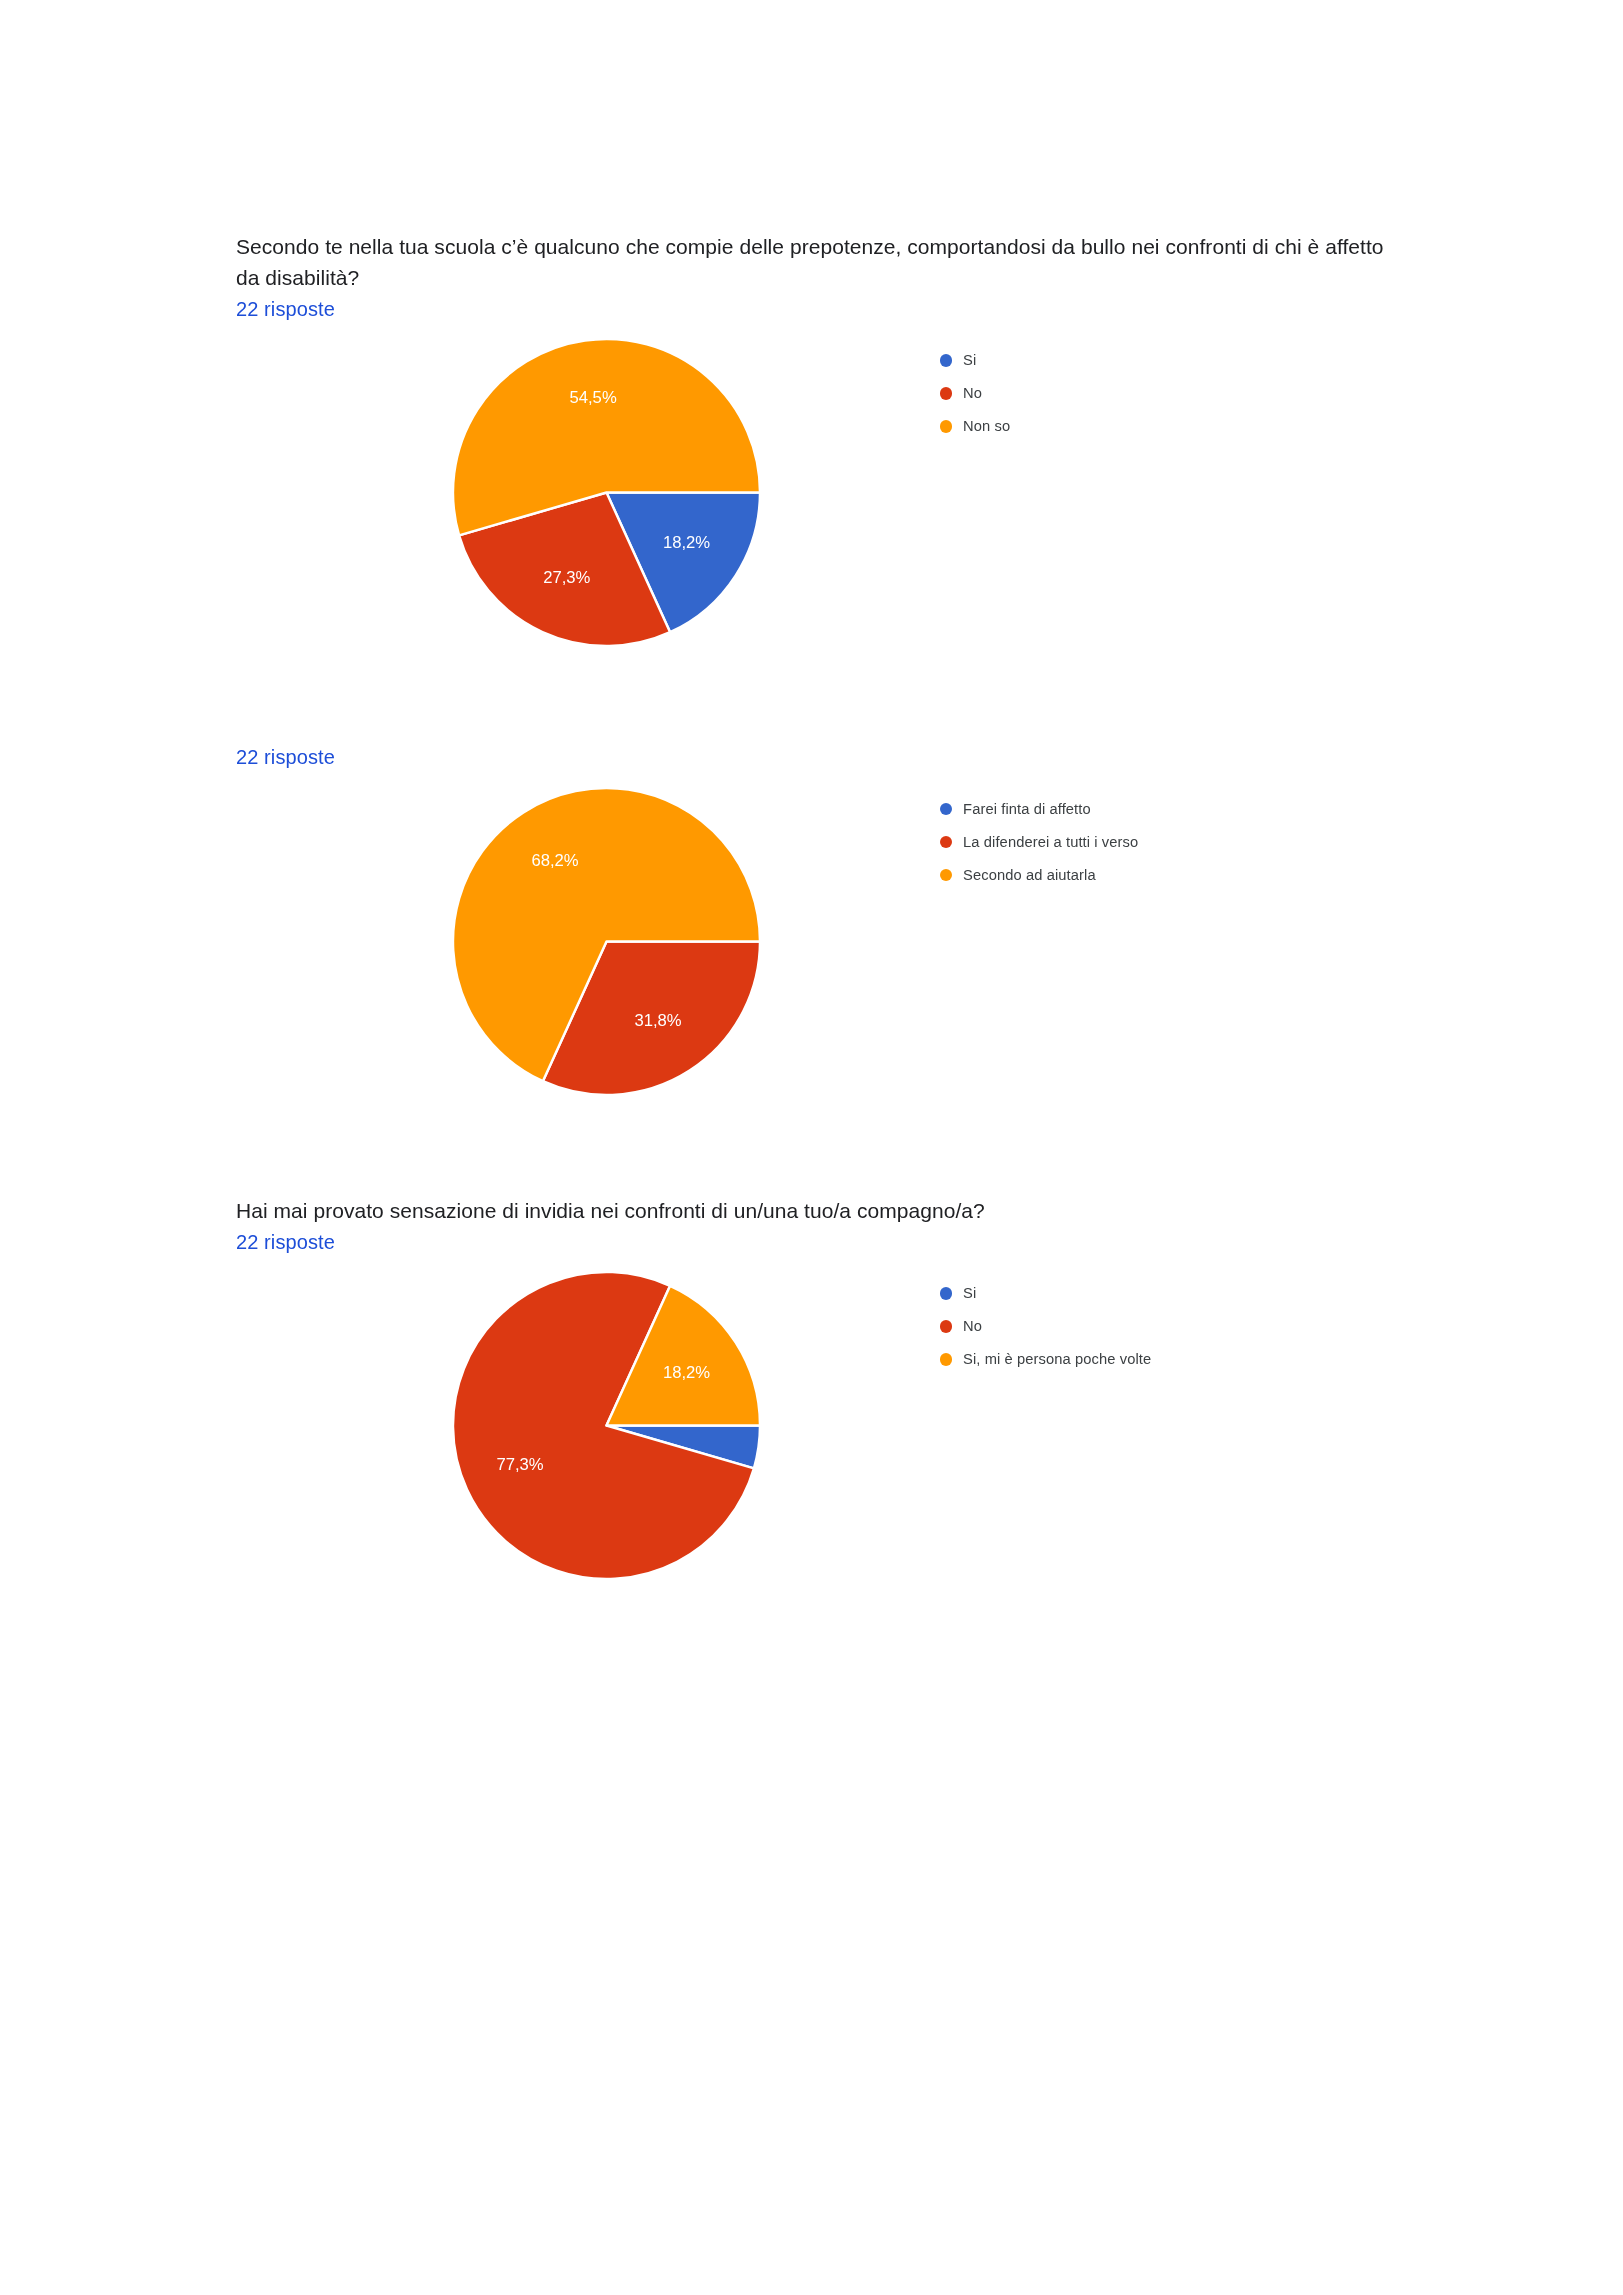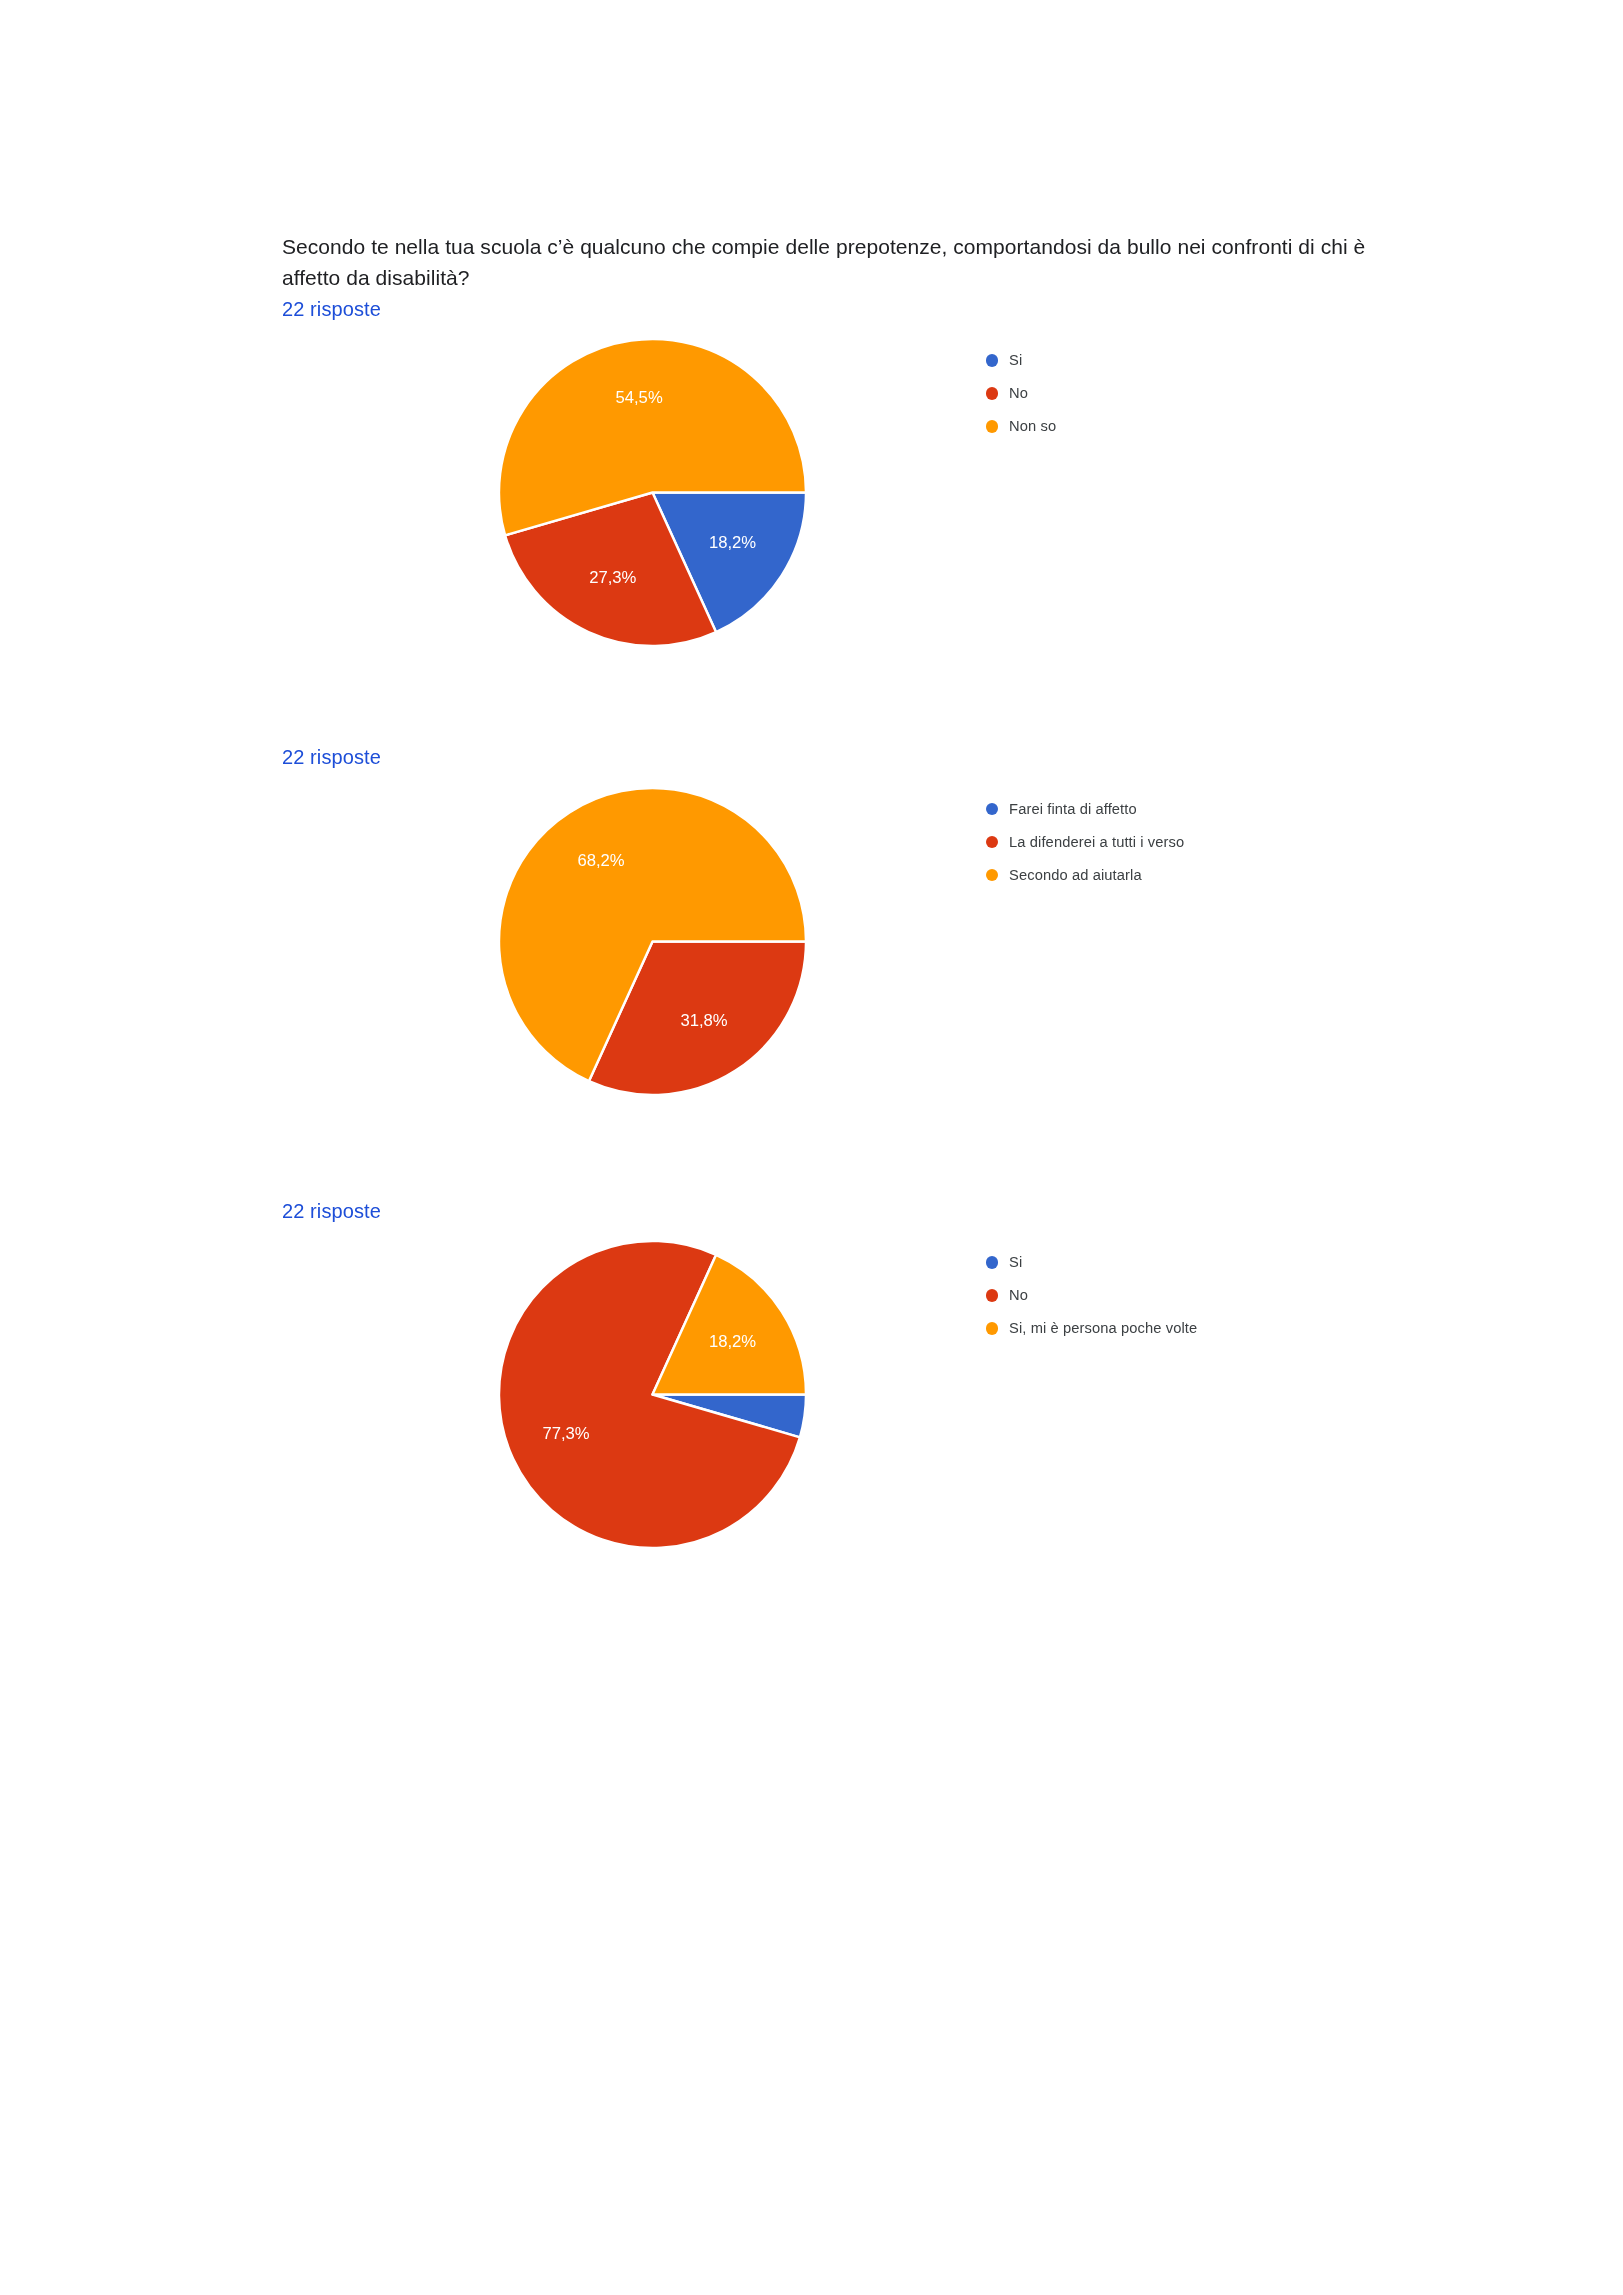--- a/index.html
+++ b/index.html
@@ -26,21 +26,20 @@
   .content {
     position: absolute;
     left: 236px;
     top: 231px;
     width: 1178px;
   }
 
   .qblock {
     position: relative;
     margin-bottom: 0;
-    margin-left: 46px;
   }
 
   .q-title {
     font-size: 21px;
     line-height: 31px;
     font-weight: 400;
     color: #202124;
     letter-spacing: 0.05px;
     max-width: 1163px;
   }
@@ -179,20 +178,21 @@
             <span class="legend-dot" style="background:#FF9900"></span>
             <span class="legend-label">Secondo ad aiutarla</span>
           </div>
         </div>
       </div>
     </div>
 
     <div class="gap-2"></div>
 
     <div class="qblock">
+      <div class="q-title">Hai mai provato sensazione di invidia nei confronti di un/una tuo/a compagno/a?</div>
       <div class="q-count">22 risposte</div>
 
       <div class="chart-area">
         <div class="pie-wrap">
           <svg viewBox="0 0 630 630">
             <g>
                 <path d="M 315 315 L 628 315 A 313 313 0 0 1 615.5719236168832 402.3242161902788 Z" fill="#3366CC" stroke="#ffffff" stroke-width="5" stroke-linejoin="round"></path>
                 <path d="M 315 315 L 615.5719236168832 402.3242161902788 A 313 313 0 1 1 444.6995568508979 30.136831175596342 Z" fill="#DC3912" stroke="#ffffff" stroke-width="5" stroke-linejoin="round"></path>
                 <path d="M 315 315 L 444.6995568508979 30.136831175596342 A 313 313 0 0 1 628 314.99999999999994 Z" fill="#FF9900" stroke="#ffffff" stroke-width="5" stroke-linejoin="round"></path>
               </g>

